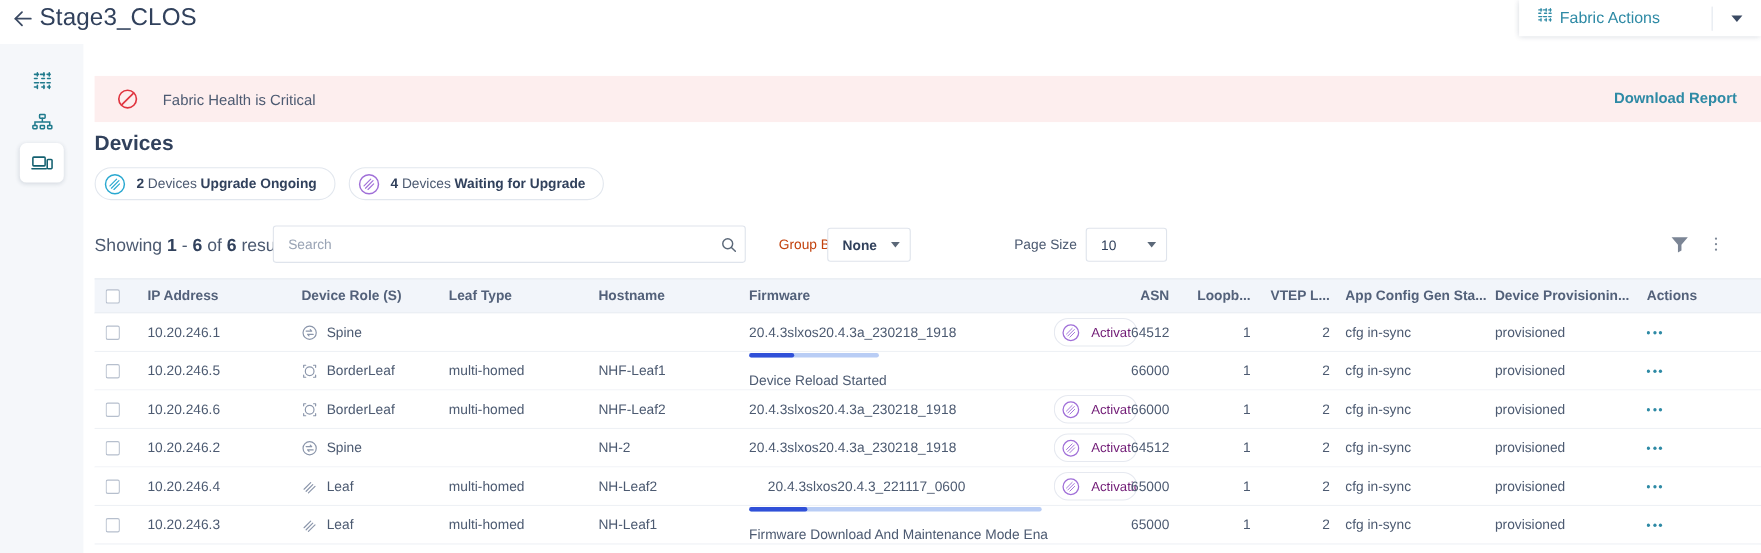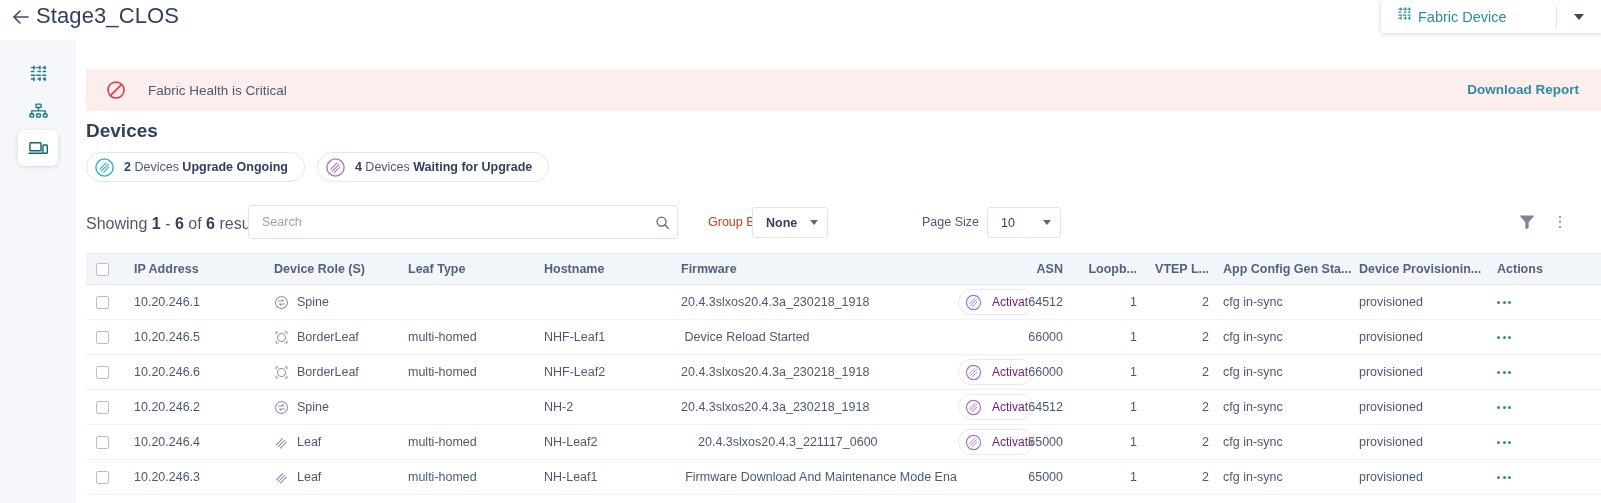--- a/index.html
+++ b/index.html
@@ -184,21 +184,21 @@
     width: 13px; height: 13px; border: 1.5px solid #b6bfcd;
     border-radius: 2px; background: #fff; cursor: pointer;
   }
 
   .role { display: flex; align-items: center; gap: 8px; }
   .role-ico { width: 15px; height: 15px; flex: 0 0 auto; color: #8b96ab; }
 
   .fw-col { overflow: hidden; }
   .fw-text { font-size: 12.5px; color: #4c5a71; }
 
-  .prog-wrap { display: flex; flex-direction: row; justify-content: center; gap: 14px; }
+  .prog-wrap { display: flex; flex-direction: column; justify-content: center; gap: 14px; }
   .prog-track { height: 3.5px; background: #b9cdf5; border-radius: 2px; position: relative; }
   .prog-fill { position: absolute; left: 0; top: 0; height: 100%; background: #3050d8; border-radius: 2px; }
   .prog-label { font-size: 12.5px; color: #4c5a71; white-space: nowrap; }
 
   .act-badge {
     height: 26px; border: 1px solid #e6e9f0; border-radius: 14px;
     background: #fff; display: inline-flex; align-items: center;
     padding-left: 5px; gap: 9px; width: 118px; overflow: hidden;
   }
   .act-badge-ico { width: 19px; height: 19px; flex: 0 0 auto; }
@@ -224,21 +224,21 @@
   <div class="fabric-actions">
     <div class="fa-main">
       <span>
         <svg width="15" height="15" viewBox="0 0 16 16" fill="none" stroke="#2e8aa5" stroke-width="1.25" stroke-linecap="round">
           <path d="M2 2.2h3M2 5.4h2M2 8.6h3M2 11.8h2"></path>
           <path d="M6.6 2.2h3M7.6 5.4h2M6.6 8.6h3M7.6 11.8h2"></path>
           <path d="M11.6 2.2h2.4M12 5.4h2M11.6 8.6h2.4M12 11.8h2"></path>
           <path d="M4.2 1v2.4M9.2 1v2.4M13.3 1v2.4M4.2 10.6V13M9.2 10.6V13M13.3 10.6V13"></path>
         </svg>
       </span>
-      <span class="fa-label">Fabric Device</span>
+      <span class="fa-label">Fabric Actions</span>
     </div>
     <div class="fa-div"></div>
     <div class="fa-caret">
       <span class="caret"></span>
     </div>
   </div>
 </div>
 
 <div class="rail">
   <div class="rail-item" style="top:17px">

